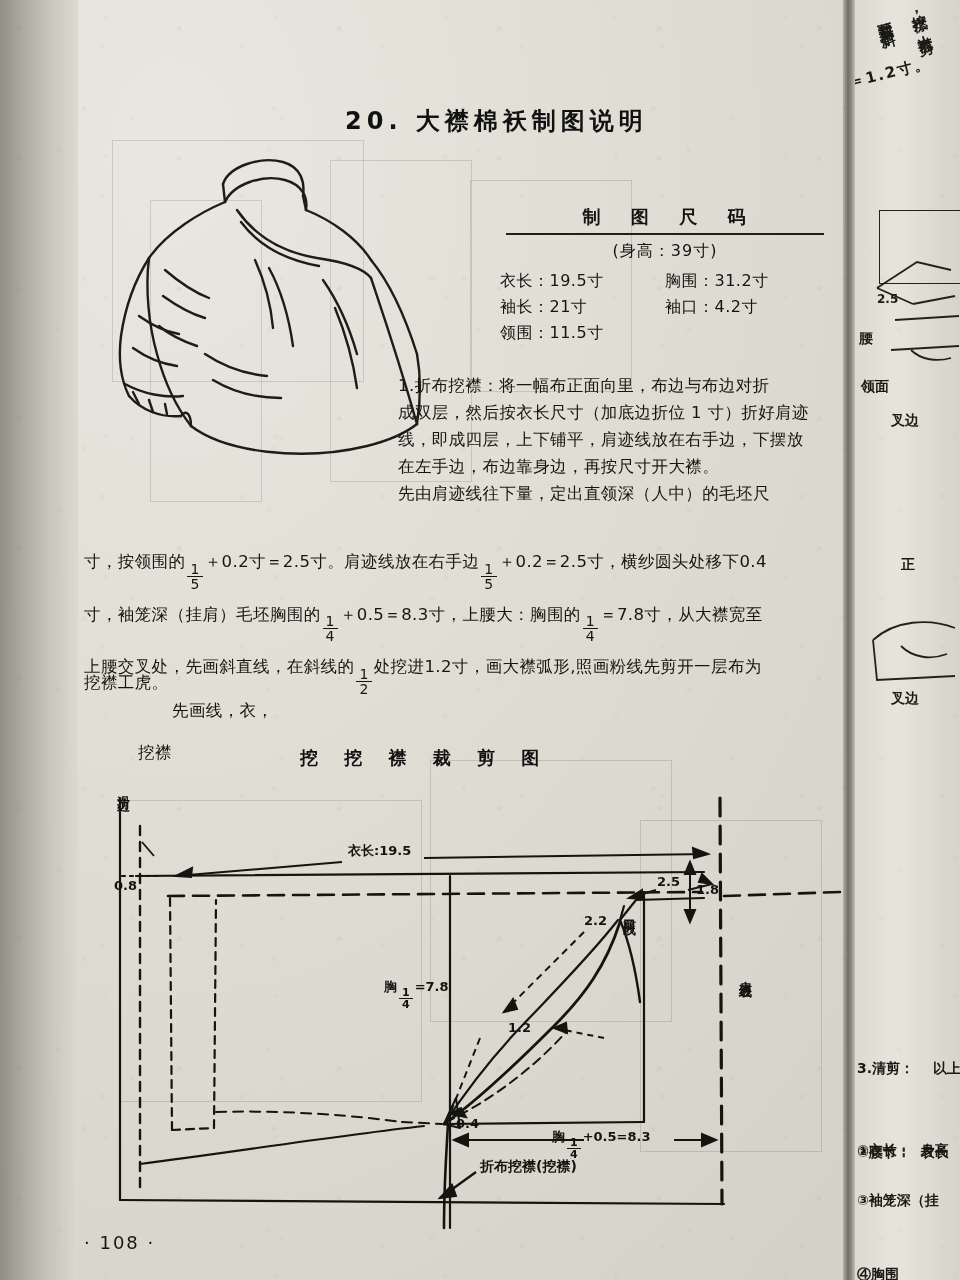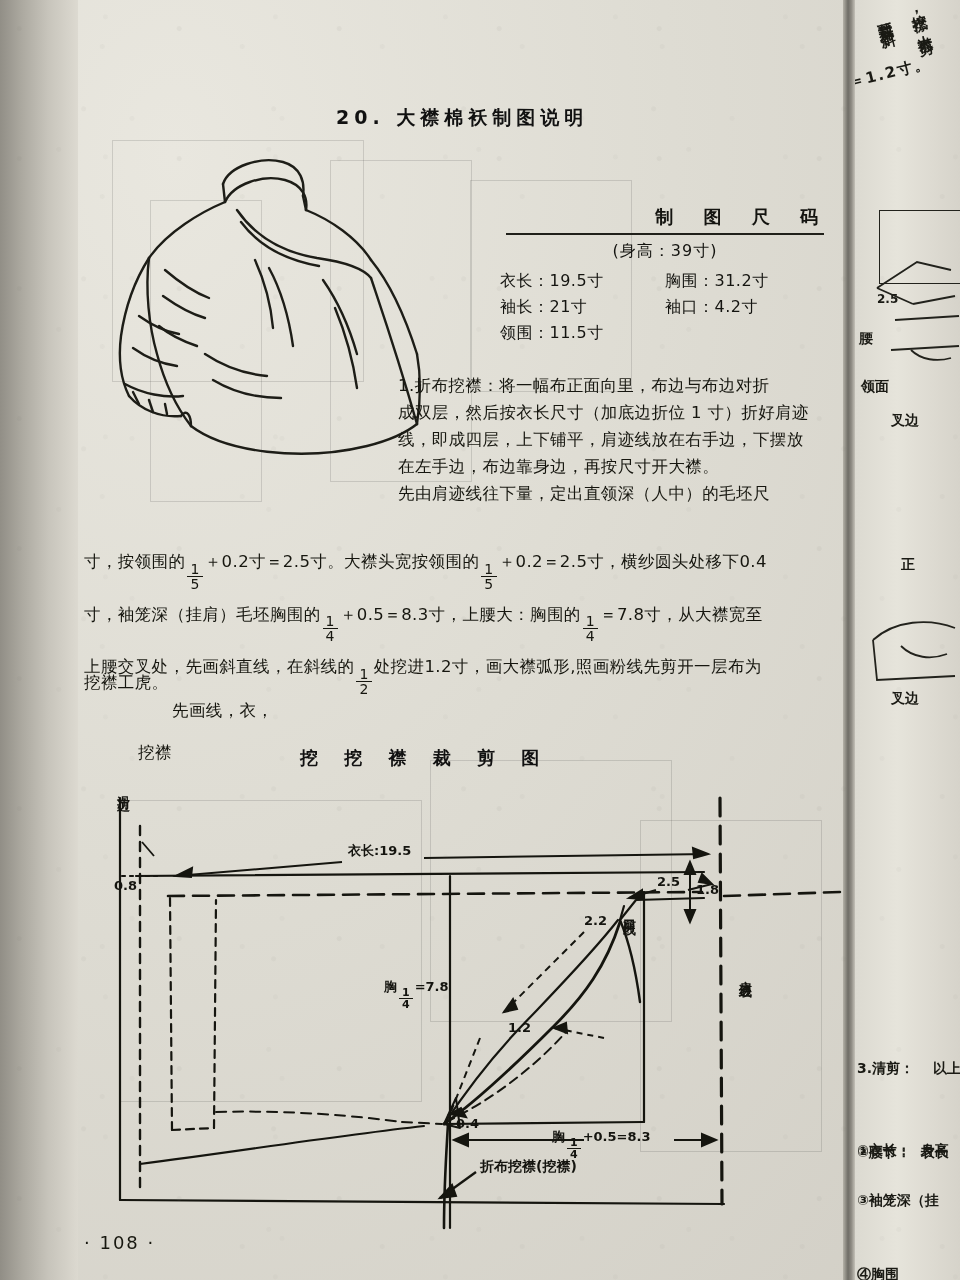--- a/index.html
+++ b/index.html
@@ -44,28 +44,28 @@
   }
   
   .bleed{
     position:absolute;opacity:.16;
     border:1px solid #3a3a36;
   }
 
   
   .cn{font-family:"DejaVu Sans","Liberation Sans",sans-serif;color:#16160f;}
   #title{
-    position:absolute;left:336px;top:105px;width:320px;
-    font-size:19px;font-weight:bold;letter-spacing:5px;color:#111;
+    position:absolute;left:345px;top:105px;width:320px;
+    font-size:24px;font-weight:bold;letter-spacing:5px;color:#111;
     white-space:nowrap;
   }
 
   
   #spec{position:absolute;left:500px;top:205px;width:330px;color:#141410;}
-  #spec-title{font-size:18px;font-weight:bold;letter-spacing:12px;text-align:right;padding-left:10px;}
+  #spec-title{font-size:18px;font-weight:bold;letter-spacing:12px;text-align:center;padding-left:10px;}
   #spec-rule{height:0;border-top:2px solid #20201a;margin:4px 6px 6px 6px;}
   #spec-sub{font-size:16px;text-align:center;letter-spacing:1px;margin-bottom:6px;}
   .spec-row{display:flex;font-size:16px;line-height:26px;letter-spacing:.5px;}
   .spec-cell{width:50%;white-space:nowrap;}
 
   
   #para-col{
     position:absolute;left:398px;top:372px;width:452px;
     font-size:16.5px;line-height:27px;letter-spacing:.4px;text-align:justify;
     color:#16160f;
@@ -206,21 +206,21 @@
     <p>线，即成四层，上下铺平，肩迹线放在右手边，下摆放</p>
     <p>在左手边，布边靠身边，再按尺寸开大襟。</p>
     <p class="indent">先由肩迹线往下量，定出直领深（人中）的毛坯尺</p>
   </div>
 
   <div id="flow" class="cn">
     <p>
       <span>寸，按领围的</span><span class="frac">
           <span class="n">1</span>
           <span class="d">5</span>
-        </span><span>＋0.2寸＝2.5寸。大襟头宽按领围的</span><span class="frac">
+        </span><span>＋0.2寸＝2.5寸。肩迹线放在右手边</span><span class="frac">
           <span class="n">1</span>
           <span class="d">5</span>
         </span><span>＋0.2＝2.5寸，横纱圆头处移下0.4</span>
     </p>
     <p>
       <span>寸，袖笼深（挂肩）毛坯胸围的</span><span class="frac">
           <span class="n">1</span>
           <span class="d">4</span>
         </span><span>＋0.5＝8.3寸，上腰大：胸围的</span><span class="frac">
           <span class="n">1</span>

